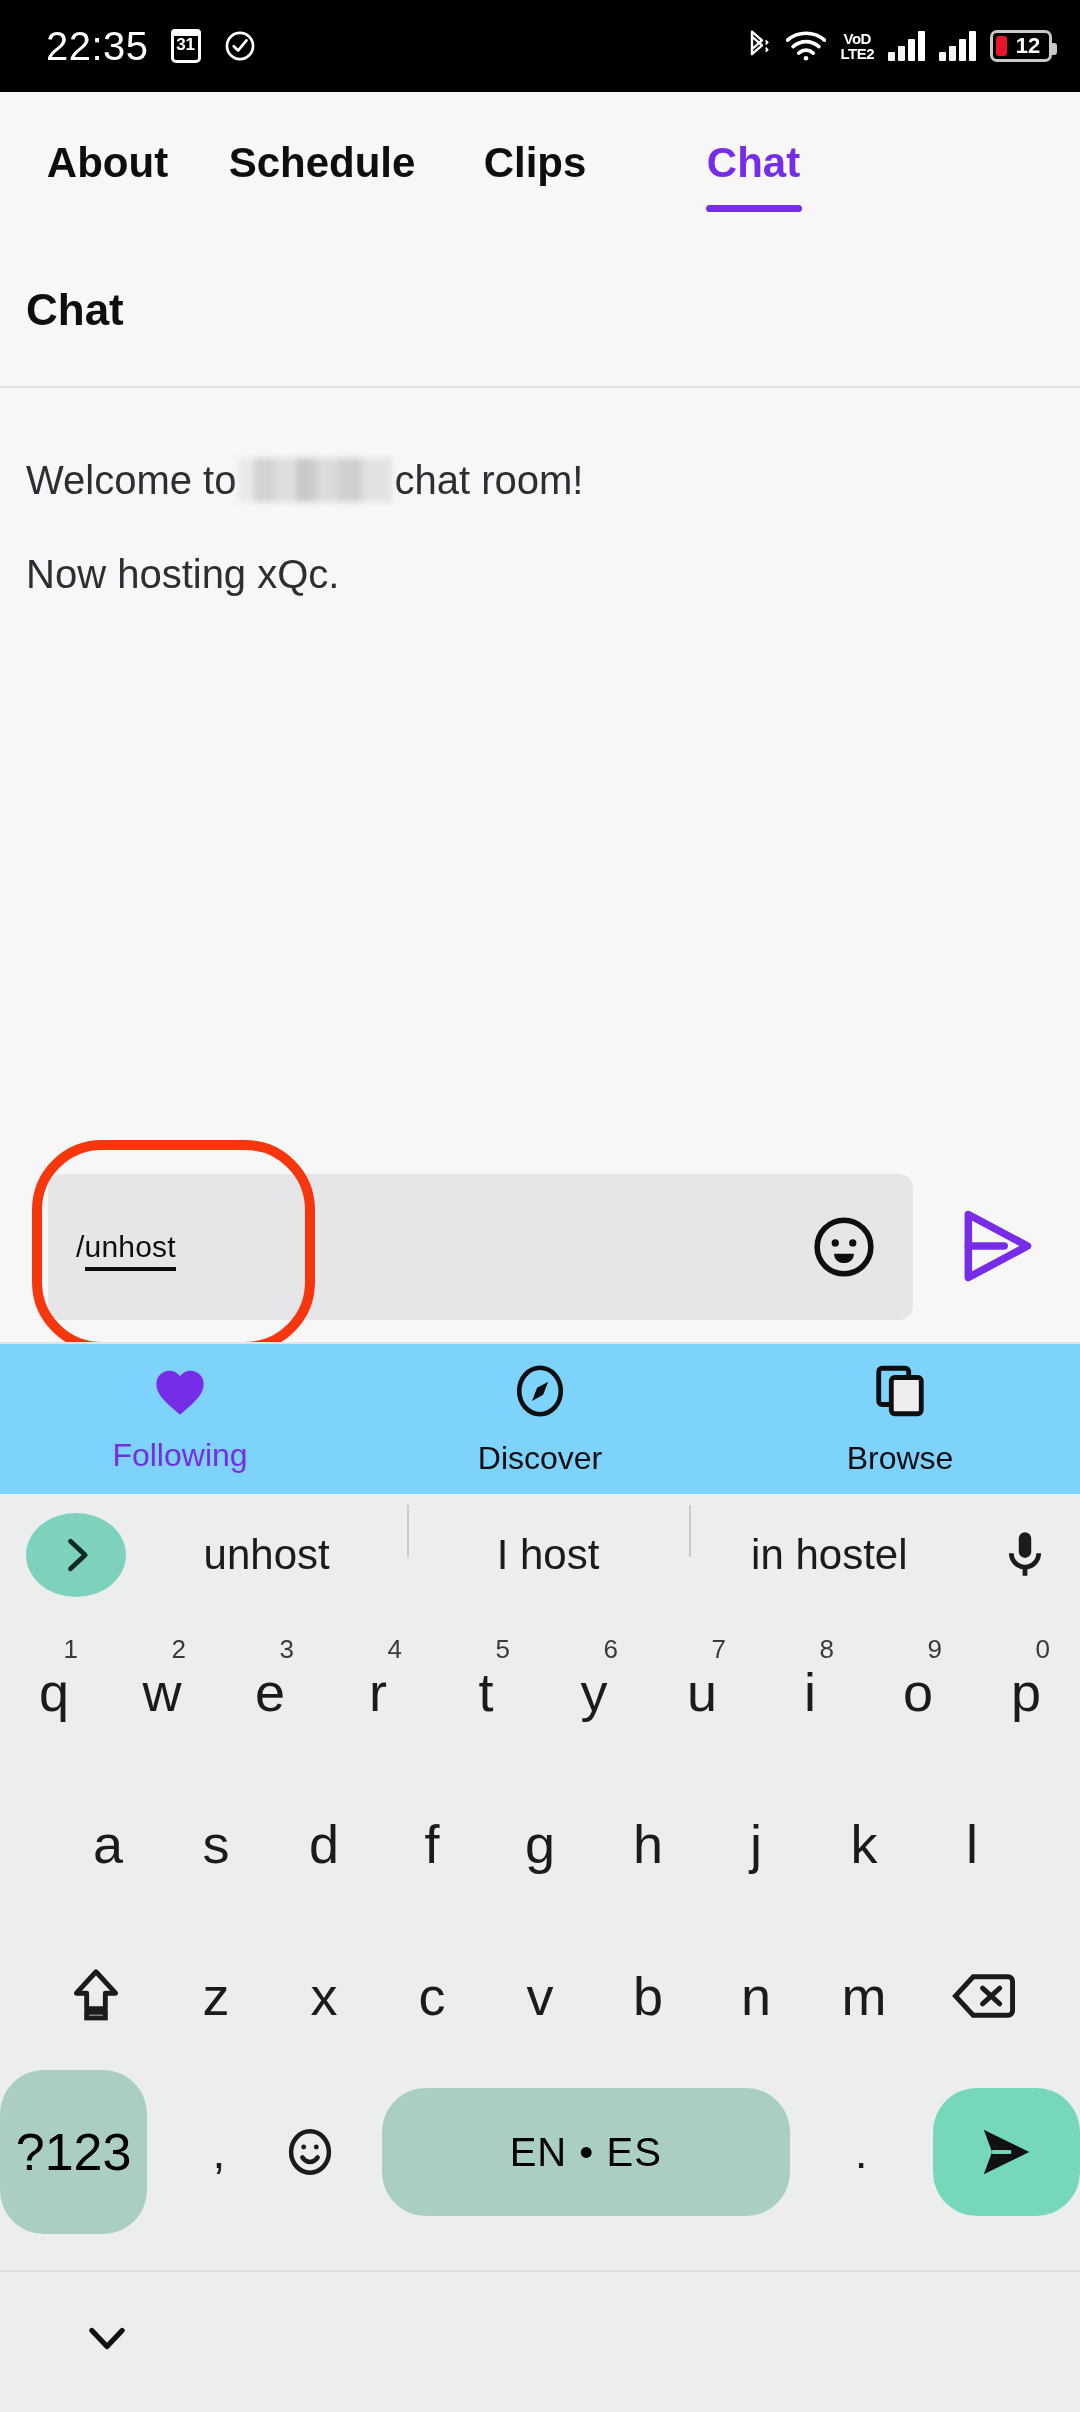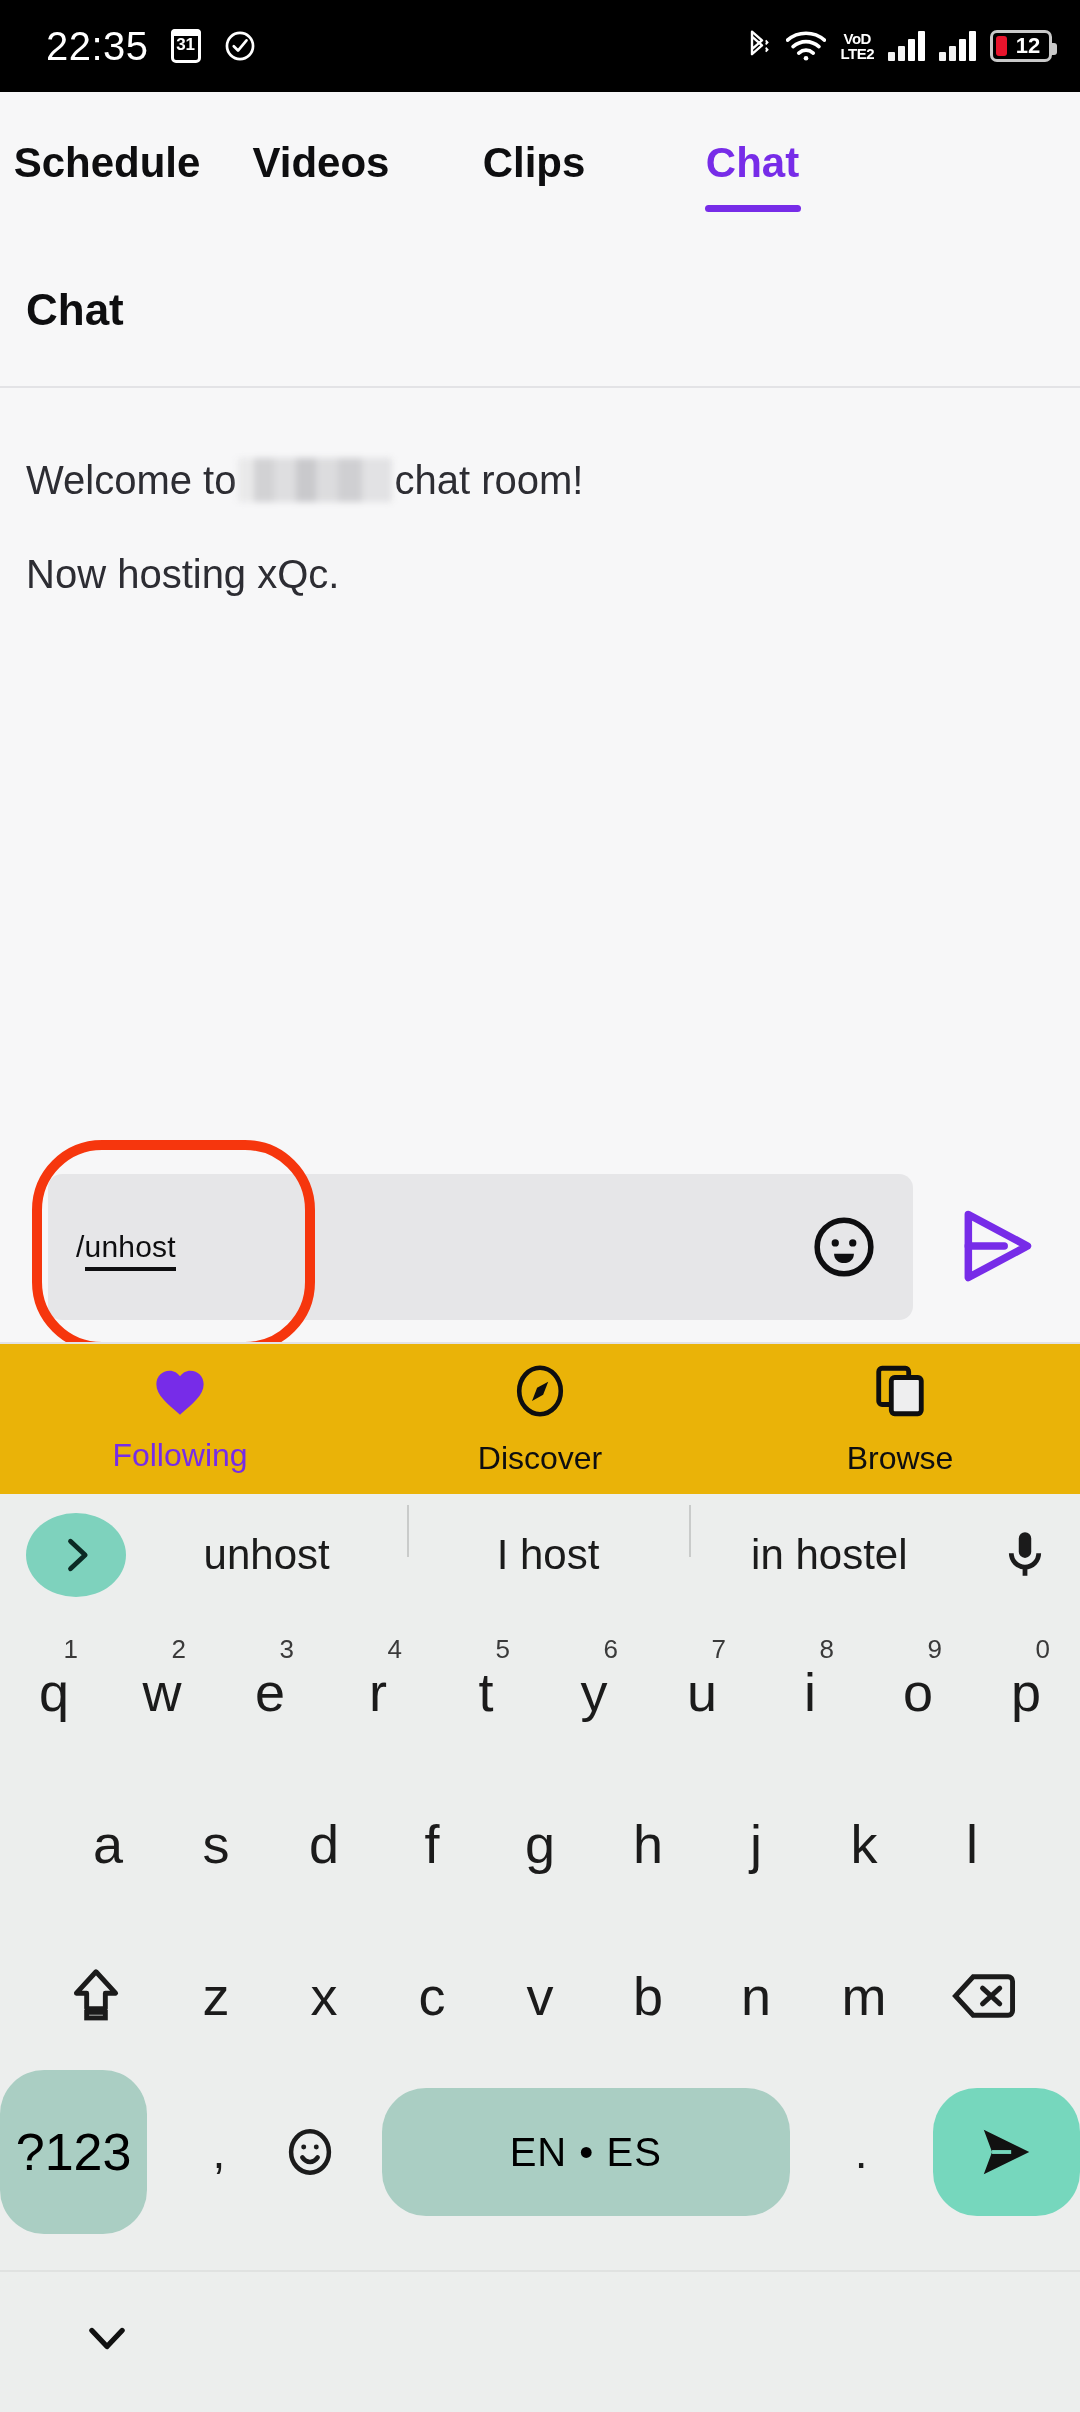--- a/index.html
+++ b/index.html
@@ -85,21 +85,21 @@
   .input-text .und { border-bottom:4px solid #0e0e10; padding-bottom:4px; }
   .emoji-btn { width:70px; height:70px; flex:0 0 auto; }
   .send-btn { position:absolute; right:40px; top:50%; transform:translateY(-50%); width:86px; height:86px; }
 
   
   .annotation { position:absolute; left:32px; top:1140px; width:283px; height:212px;
                 border:10px solid #f6360d; border-radius:70px; pointer-events:none; }
 
   
   .bottomnav { position:absolute; left:0; top:1344px; width:1080px; height:150px;
-               background:#eab308; display:flex; }
+               background:#7dd3fc; display:flex; }
   .nav-item { flex:1; display:flex; flex-direction:column; align-items:center; justify-content:center; gap:16px; }
   .nav-label { font-size:32px; color:#0e0e10; }
   .nav-item.active .nav-label { color:#772ce8; }
 
   
   .keyboard { position:absolute; left:0; top:1494px; width:1080px; height:776px; background:#eceeed; }
   .suggest { height:122px; display:flex; align-items:center; padding:0 0 0 26px; }
   .sug-arrow { width:100px; height:84px; border-radius:50%; background:#7ed2bd;
                display:flex; align-items:center; justify-content:center; flex:0 0 auto; }
   .sug-words { flex:1; display:flex; align-items:center; }
@@ -178,25 +178,25 @@
           <i></i>
         </span>
       <span class="battery">
         <span class="fill"></span>
         <span class="lvl">12</span>
       </span>
     </div>
   </div>
 
   <div class="tabbar">
+    <div class="tab t0">
+      <span>About</span>
+    </div>
     <div class="tab t1">
       <span>Schedule</span>
-    </div>
-    <div class="tab t2">
-      <span>Videos</span>
     </div>
     <div class="tab t3">
       <span>Clips</span>
     </div>
     <div class="tab t4 active">
       <span>Chat</span>
       <span class="underline"></span>
     </div>
   </div>
 

